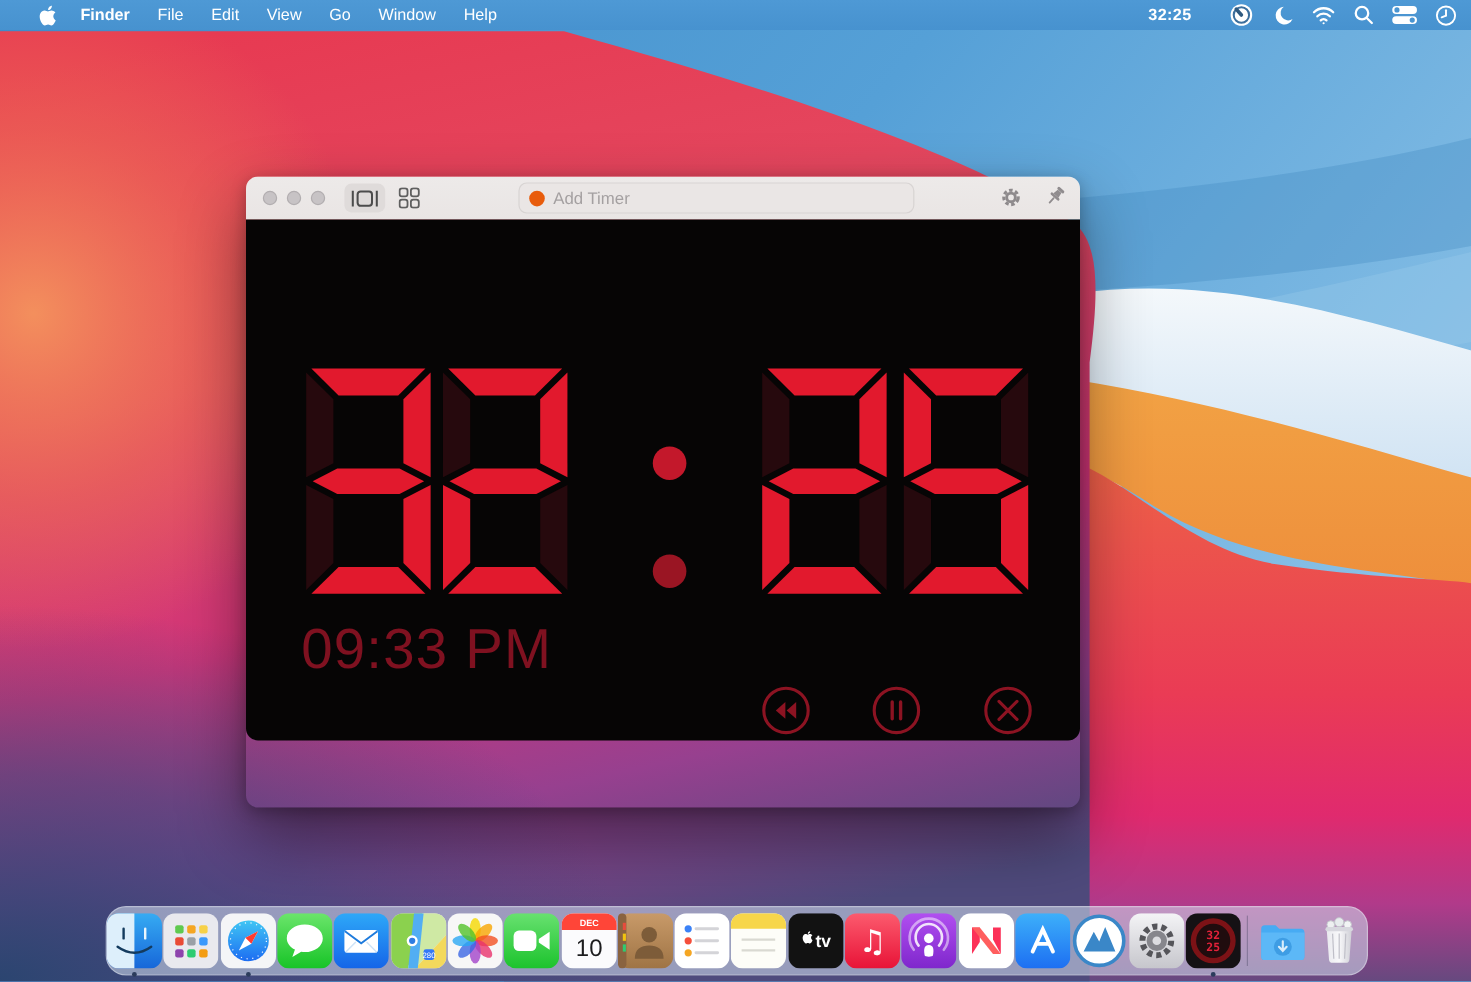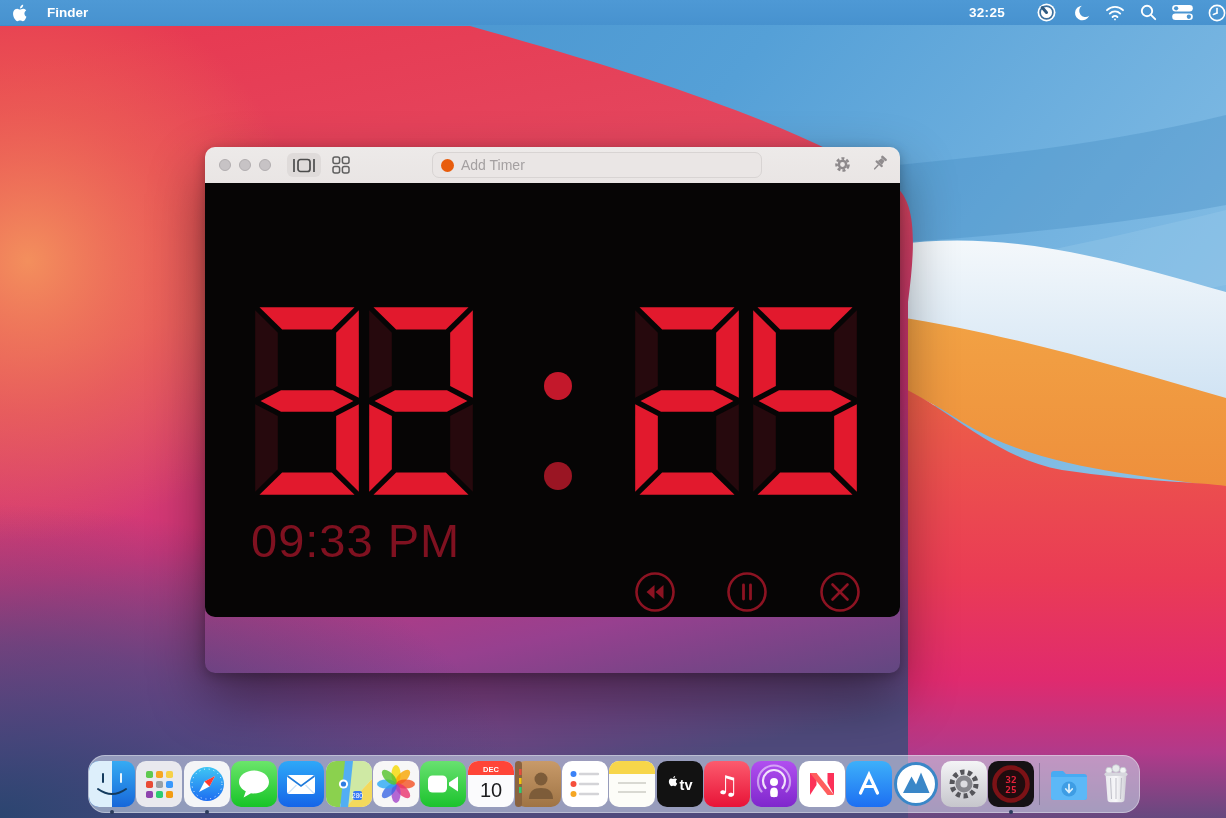--- a/index.html
+++ b/index.html
@@ -10,25 +10,25 @@
   }
   .wallpaper{position:absolute;inset:0;z-index:0;}
 
   
   .menubar{
     position:absolute;top:0;left:0;width:1226px;height:25px;z-index:30;
     background:linear-gradient(180deg,#4e99d5,#4792cf);
     display:flex;align-items:center;justify-content:space-between;
     color:#fff;font-size:13.5px;
   }
-  .mb-left{display:flex;align-items:center;padding-left:12px;}
+  .mb-left{display:flex;align-items:center;padding-left:32px;}
   .mb-apple{display:flex;align-items:center;margin-right:20px;}
   .mb-item{margin-right:23px;white-space:nowrap;}
   .mb-bold{font-weight:700;}
-  .mb-right{display:flex;align-items:center;}
+  .mb-right{display:flex;align-items:center;padding-right:12px;}
   .mb-time{font-weight:600;margin-right:16px;letter-spacing:.3px;}
   .mb-ic{display:flex;align-items:center;margin-left:15px;}
 
   
   .twindow{
     position:absolute;left:205px;top:147px;width:695px;height:526px;z-index:20;
     border-radius:10px;
     box-shadow:0 25px 55px rgba(0,0,0,.45),0 3px 12px rgba(0,0,0,.25);
   }
   .titlebar{
@@ -134,20 +134,28 @@
 </svg>
 
 <div class="menubar">
   <div class="mb-left">
     <span class="mb-apple">
       <svg width="15" height="18" viewBox="0 0 14 18">
         <path fill="#ffffff" d="M11.9,9.6c0-2.1,1.7-3.1,1.8-3.2c-1-1.4-2.5-1.6-3-1.7C9.3,4.6,8.1,5.5,7.5,5.5 C6.8,5.5,5.8,4.7,4.7,4.7c-1.4,0-2.7,0.8-3.4,2.1c-1.5,2.5-0.4,6.3,1,8.3c0.7,1,1.5,2.1,2.6,2.1c1,0,1.4-0.7,2.7-0.7 c1.3,0,1.6,0.7,2.7,0.7c1.1,0,1.8-1,2.5-2c0.8-1.2,1.1-2.3,1.1-2.4C13.9,12.8,11.9,12,11.9,9.6z M9.9,3.3 c0.6-0.7,0.9-1.6,0.8-2.5C9.9,0.8,9,1.3,8.4,2C7.9,2.6,7.5,3.5,7.6,4.4C8.5,4.5,9.4,4,9.9,3.3z"></path>
       </svg>
     </span>
     <span class="mb-item mb-bold">Finder</span>
+    <span id="mb-menus" style="display:flex;">
+        <span class="mb-item">File</span>
+        <span class="mb-item">Edit</span>
+        <span class="mb-item">View</span>
+        <span class="mb-item">Go</span>
+        <span class="mb-item">Window</span>
+        <span class="mb-item">Help</span>
+      </span>
   </div>
   <div class="mb-right">
     <span class="mb-time">32:25</span>
     <span id="mb-status" style="display:flex;align-items:center;">
         <span class="mb-ic">
           <svg width="21" height="21" viewBox="0 0 21 21">
             <circle cx="10.5" cy="10.5" r="9" fill="#fff"></circle>
             <circle cx="10.5" cy="10.5" r="6.4" fill="none" stroke="#3c6f9d" stroke-width="1.7"></circle>
             <line x1="10.5" y1="10.5" x2="6.2" y2="5.6" stroke="#2f5a80" stroke-width="3" stroke-linecap="round"></line>
           </svg>

